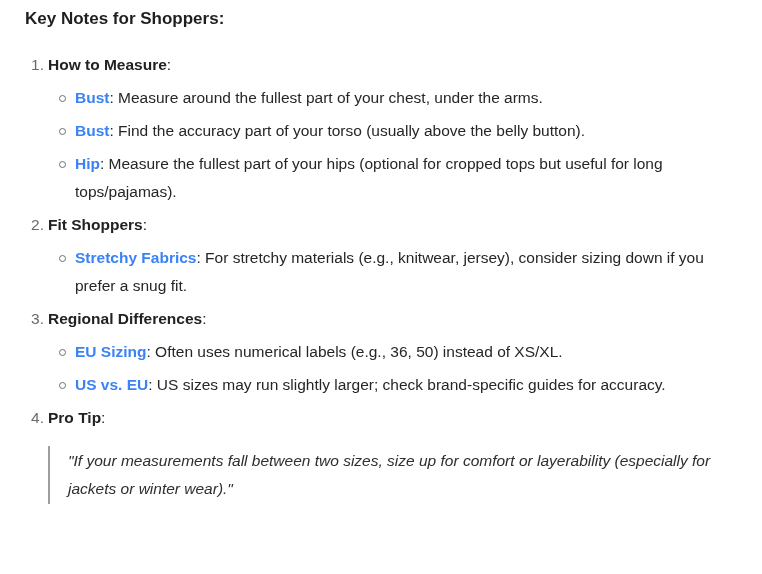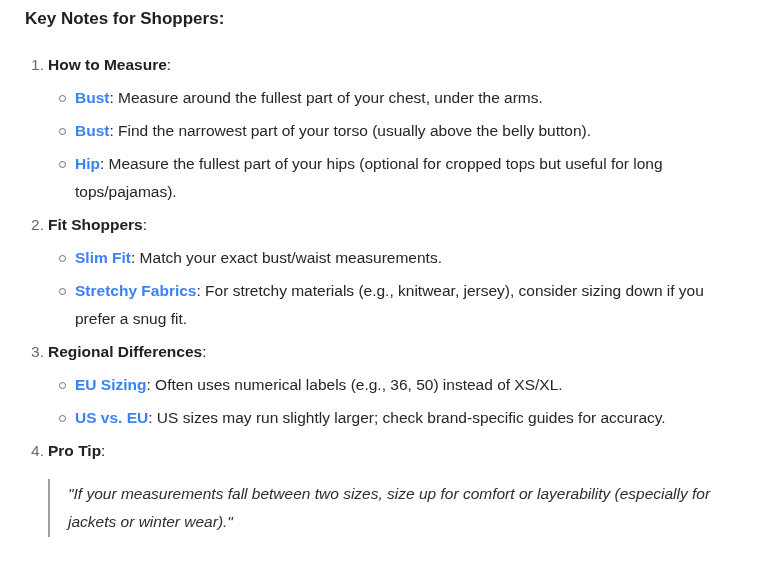--- a/index.html
+++ b/index.html
@@ -103,36 +103,33 @@
 
     <li>
       <div class="num-line">
         <span class="marker">1.</span><span class="title">How to Measure</span><span class="suffix">:</span>
       </div>
       <ul class="sub">
         <li>
           <span class="bullet"></span><span class="term">Bust</span><span>: Measure around the fullest part of your chest, under the arms.</span>
         </li>
         <li>
-          <span class="bullet"></span><span class="term">Bust</span><span>: Find the narrowest part of your torso (usually above the belly button).</span>
+          <span class="bullet"></span><span class="term">Bust</span><span>: Find the accuracy part of your torso (usually above the belly button).</span>
         </li>
         <li>
           <span class="bullet"></span><span class="term">Hip</span><span>: Measure the fullest part of your hips (optional for cropped tops but useful for long tops/pajamas).</span>
         </li>
       </ul>
     </li>
 
     <li>
       <div class="num-line">
         <span class="marker">2.</span><span class="title">Fit Shoppers</span><span class="suffix">:</span>
       </div>
       <ul class="sub">
-        <li>
-          <span class="bullet"></span><span class="term">Slim Fit</span><span>: Match your exact bust/waist measurements.</span>
-        </li>
         <li>
           <span class="bullet"></span><span class="term">Stretchy Fabrics</span><span>: For stretchy materials (e.g., knitwear, jersey), consider sizing down if you prefer a snug fit.</span>
         </li>
       </ul>
     </li>
 
     <li>
       <div class="num-line">
         <span class="marker">3.</span><span class="title">Regional Differences</span><span class="suffix">:</span>
       </div>

